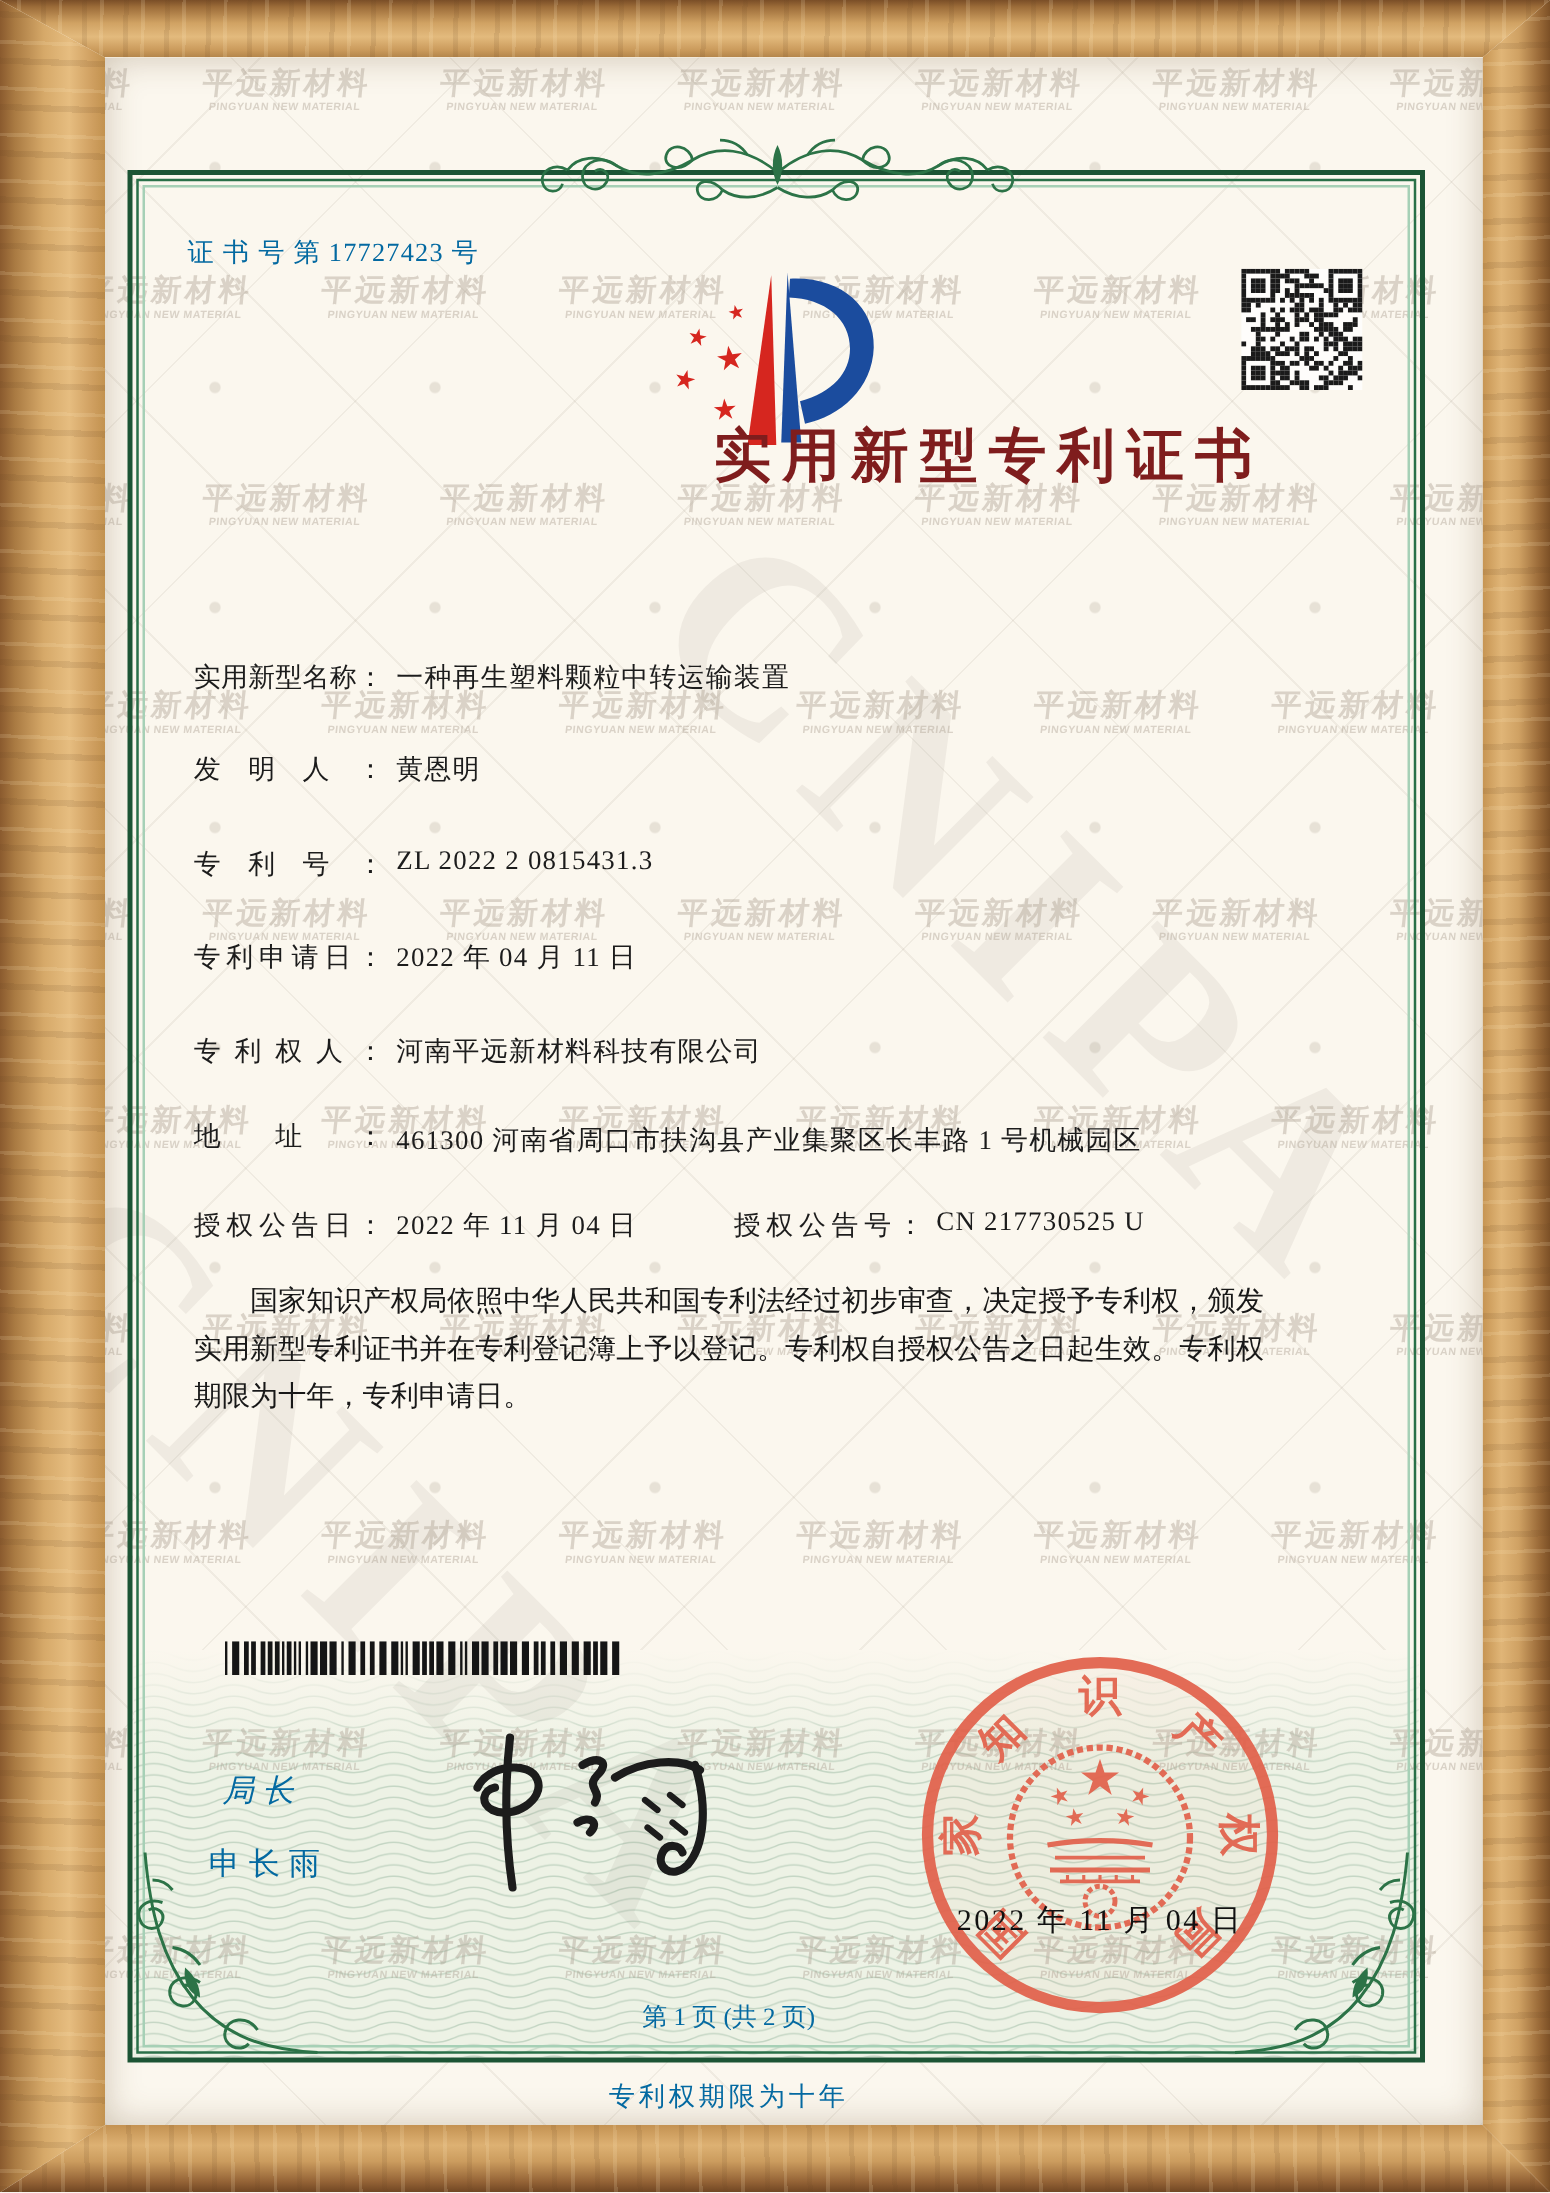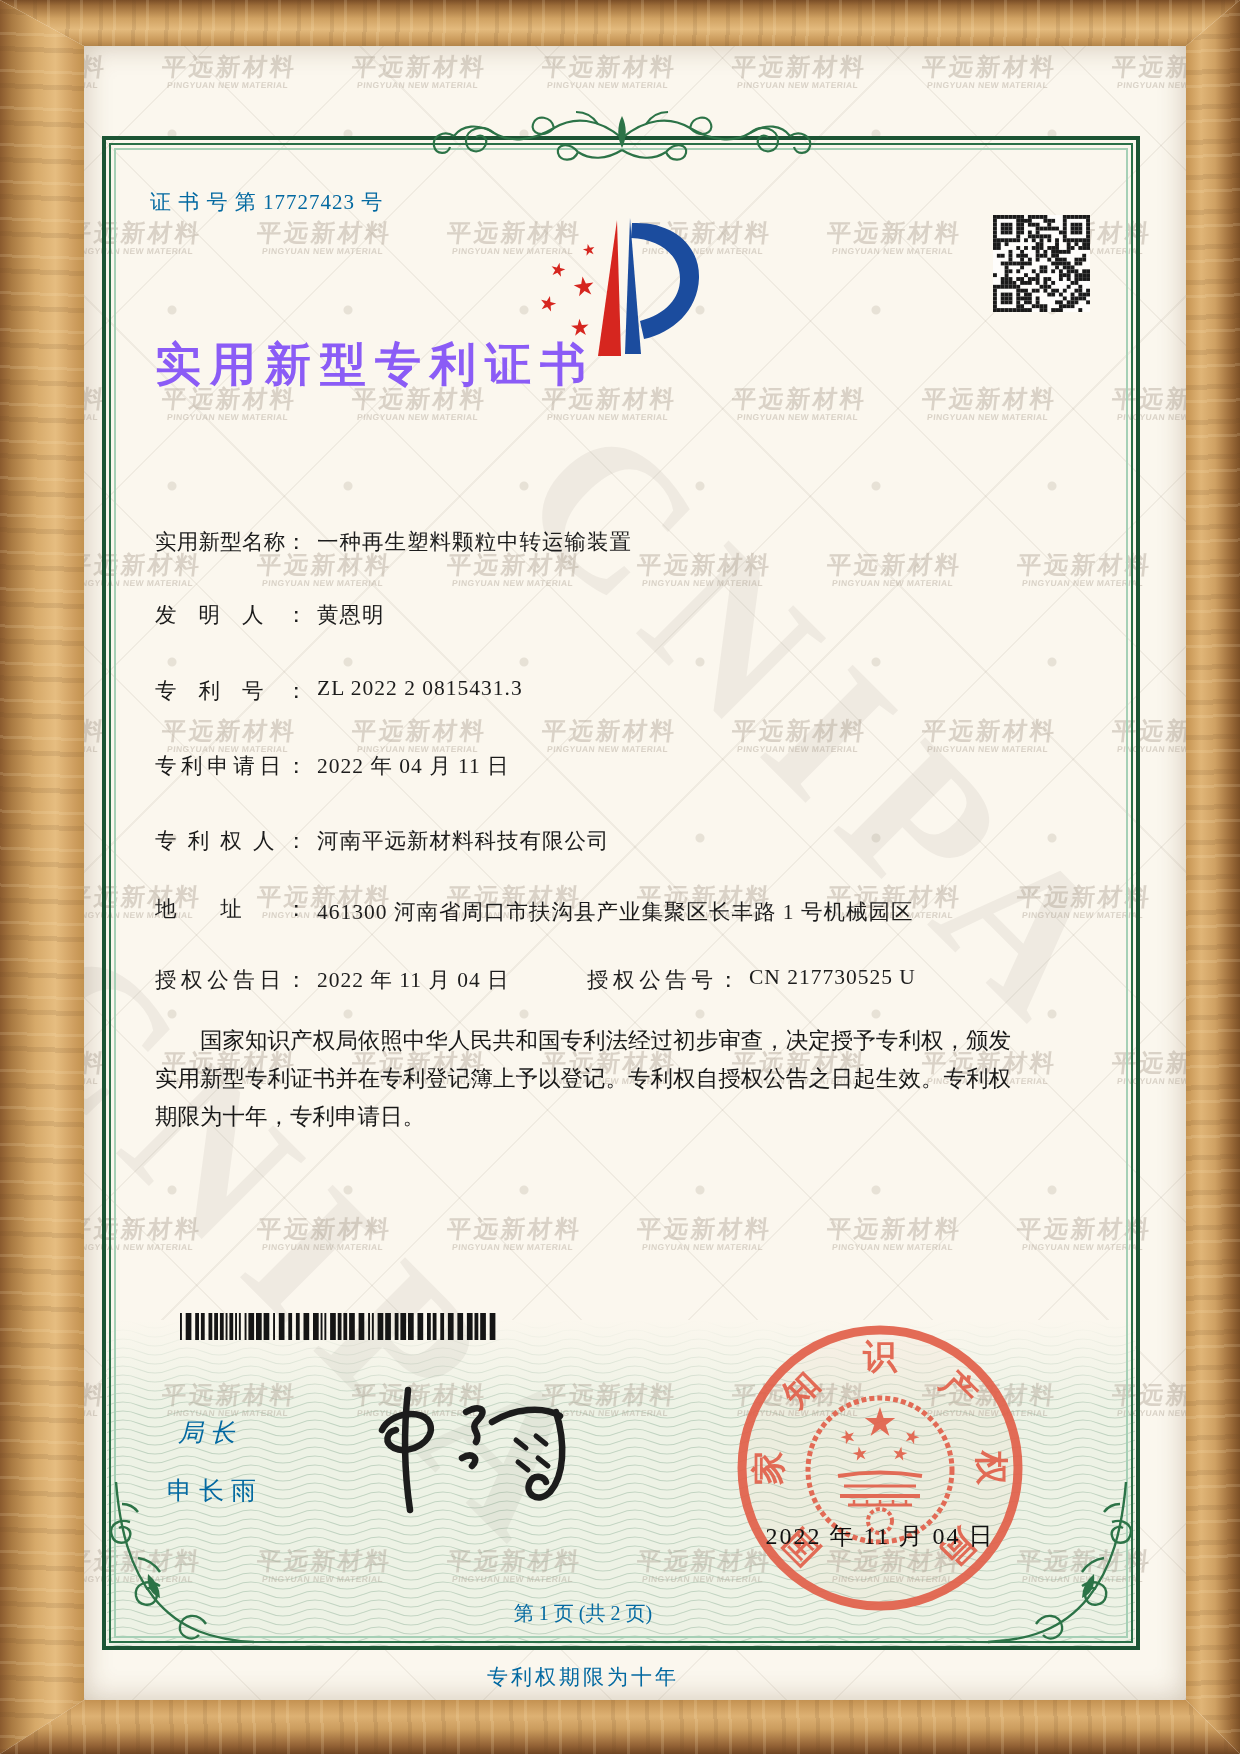--- a/index.html
+++ b/index.html
@@ -56,22 +56,22 @@
   .gborder::before{content:"";position:absolute;inset:3px;border:2px solid #2a7048;}
   .gborder::after{content:"";position:absolute;inset:8px;border:2px solid #a6d0b6;}
 
   .orn{z-index:7;}
 
   
   .content{z-index:8;color:#0369a1;}
   .cert-no{left:150px;top:188px;font-size:21px;letter-spacing:1px;z-index:8;}
   .logo{left:520px;top:193px;width:190px;height:167px;z-index:8;}
   .qr{left:993px;top:215px;width:97px;height:97px;z-index:8;}
-  .title{left:155px;top:334px;width:856px;text-align:left;font-size:46px;font-weight:bold;
-         letter-spacing:9px;color:#8b5cf6;z-index:8;}
+  .title{left:155px;top:334px;width:856px;text-align:right;font-size:46px;font-weight:bold;
+         letter-spacing:9px;color:#7f1d1d;z-index:8;}
   .row{position:absolute;left:155px;font-size:21.5px;white-space:nowrap;z-index:8;color:#1c1c1c;}
   .lbl{display:inline-block;width:152px;text-align:justify;text-align-last:justify;vertical-align:top;}
   .val{margin-left:10px;letter-spacing:1px;}
   .val-block{display:inline-block;width:680px;white-space:normal;line-height:36px;vertical-align:top;}
   .g2{position:absolute;left:432px;top:0;white-space:nowrap;}
   .paras{left:155px;top:1022px;width:856px;font-size:22.5px;line-height:38px;text-align:justify;
          color:#181818;z-index:8;}
   .paras p{margin:0;text-indent:2em;}
   .barcode{left:178px;top:1313px;width:318px;height:27px;z-index:8;}
   .signer-title{left:178px;top:1416px;font-size:25px;letter-spacing:7px;z-index:8;font-style:italic;}

